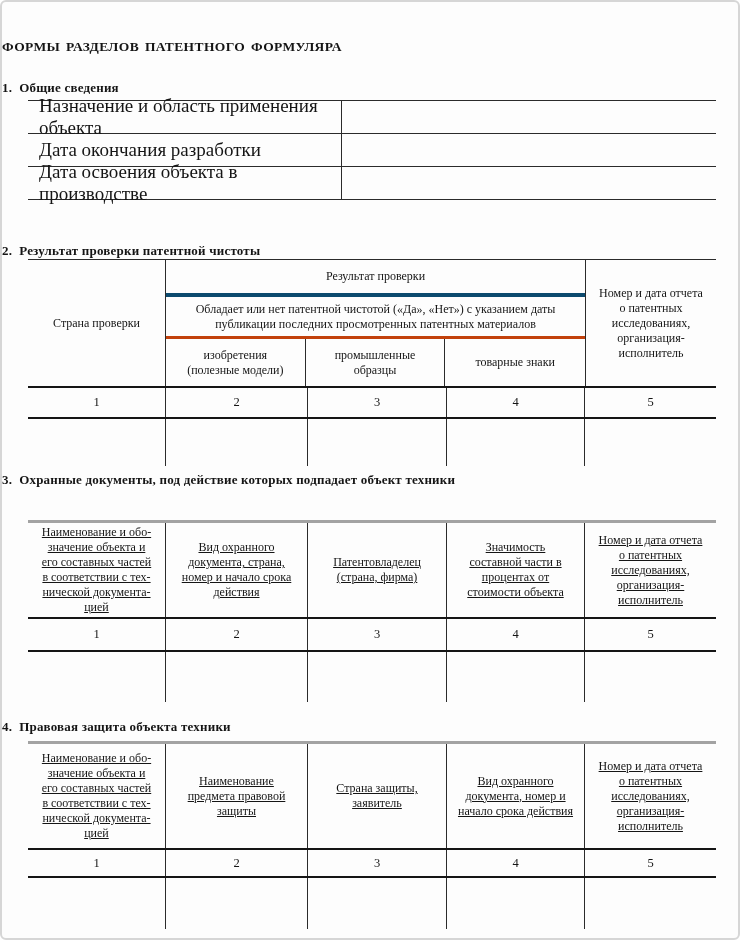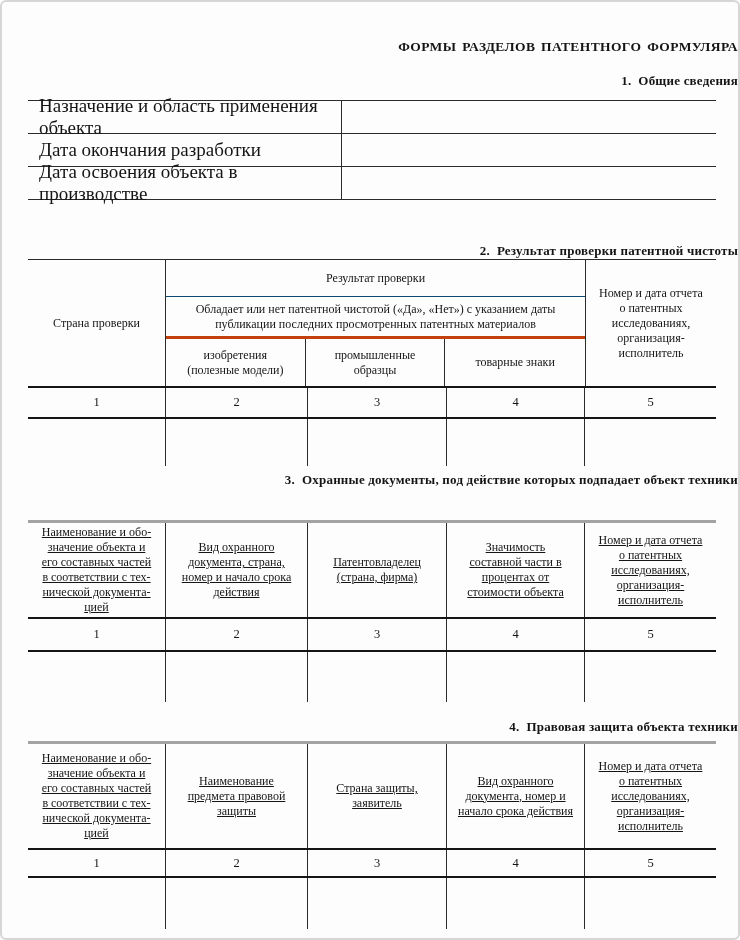--- a/index.html
+++ b/index.html
@@ -2,21 +2,21 @@
 <html><head>
 <meta charset="utf-8">
 <style>
   * { margin:0; padding:0; box-sizing:border-box; }
   body { background:#ffffff; font-family:"Liberation Serif","DejaVu Serif",serif; color:#151515; }
   .page {
     position:relative; width:740px; height:940px; background:#fdfdfd;
     border:2px solid #d6d6d6; border-radius:6px; overflow:hidden;
   }
   .abs { position:absolute; }
-  .heading { left:0; width:100%; text-align:right; font-weight:bold; font-size:13px; letter-spacing:0.2px; }
+  .heading { left:0; width:100%; text-align:left; font-weight:bold; font-size:13px; letter-spacing:0.2px; }
   .heading .num { margin-right:7px; }
   .doc-title { top:37px; font-size:13.5px; letter-spacing:0.4px; word-spacing:2px; }
 
   
   .cell { display:flex; align-items:center; justify-content:center; text-align:center;
           font-size:12px; line-height:15px; }
   .ml { white-space:pre-line; }
 
   
   .t1 { left:26px; top:98px; width:688px; }
@@ -31,23 +31,23 @@
   .vr { border-right:1px solid #2b2b2b; }
   .num-row { display:flex; border-top:2px solid #151515; border-bottom:2px solid #151515; }
   .num-row .cell { font-size:12.5px; }
   .body-row { display:flex; }
 
   
   .t2 { left:26px; top:257px; width:688px; }
   .t2-header { display:flex; border-top:1px solid #2b2b2b; height:127px; }
   .t2-c1 { width:138px; border-right:1px solid #2b2b2b; }
   .t2-mid { width:419px; display:flex; flex-direction:column; }
-  .t2-group { height:37px; border-bottom:1px solid #0c4a6e; }
+  .t2-group { height:37px; border-bottom:4px solid #0c4a6e; }
   .t2-subgroup { height:42px; border-bottom:3px solid #c2410c; padding:0 6px; }
-  .t2-subcols { flex:1; display:flex; }
+  .t2-subcols { flex:1; display:flex;justify-content:flex-end; }
   .t2-sc { width:139.67px; }
   .t2-c5 { width:131px; border-left:1px solid #2b2b2b; }
   .t2 .num-row .cell { height:29px; }
   .t2 .body-row .cell { height:47px; }
 
   
   .t3 { left:26px; top:518px; width:688px; }
   .t4 { left:26px; top:739px; width:688px; }
   .hdr-row { display:flex; border-top:3px solid #a3a3a3;text-decoration:underline; }
   .t3 .hdr-row .cell { height:94px; }
@@ -57,21 +57,21 @@
   .t4 .num-row .cell { height:26px; }
   .t4 .body-row .cell { height:51px; }
 </style>
 </head>
 <body>
 
 <div class="page">
 
   <div class="abs heading doc-title">ФОРМЫ РАЗДЕЛОВ ПАТЕНТНОГО ФОРМУЛЯРА</div>
 
-  <div class="abs heading" style="top:71px">
+  <div class="abs heading" style="top:78px">
     <span class="num">1.</span><span>Общие сведения</span>
   </div>
 
   <div class="abs t1">
     <div class="t1-row">
       <div class="t1-label">Назначение и область применения объекта</div>
       <div class="t1-value"></div>
     </div>
     <div class="t1-row">
       <div class="t1-label">Дата окончания разработки</div>

